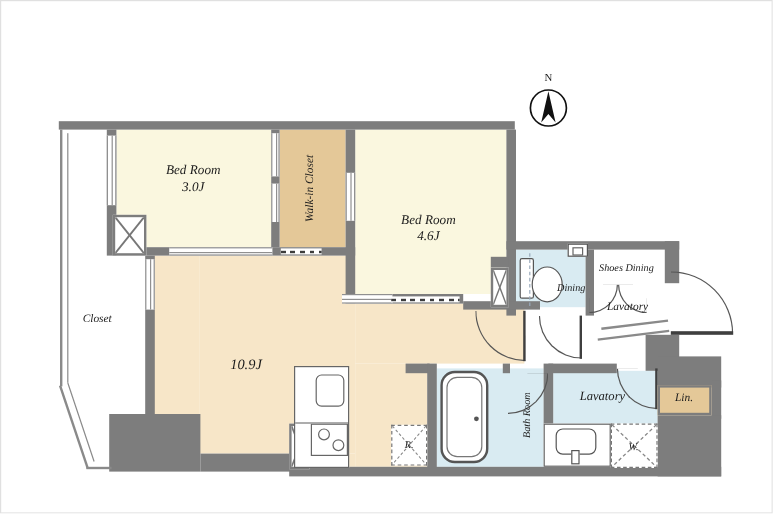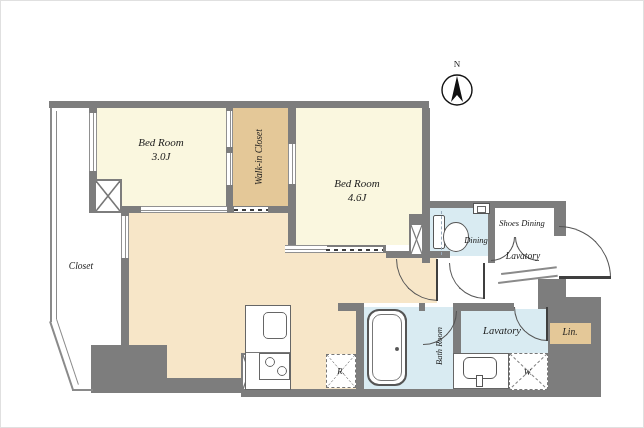--- a/index.html
+++ b/index.html
@@ -192,20 +192,21 @@
     <span>3.0J</span>
   </div>
   <div class="lbl rot" style="left:259px;top:156px;font-size:9.5px">
     <span>Walk-in Closet</span>
   </div>
   <div class="lbl" style="left:356px;top:190px;font-size:11px">
     <span>Bed Room</span>
     <span>4.6J</span>
   </div>
   <div class="lbl" style="left:204px;top:303px;font-size:12px">
+    <span>10.9J</span>
   </div>
   <div class="lbl" style="left:80px;top:266px;font-size:9.5px">
     <span>Closet</span>
   </div>
   <div class="lbl" style="left:475px;top:239px;font-size:8.5px">
     <span>Dining</span>
   </div>
   <div class="lbl" style="left:521px;top:222px;font-size:8.5px">
     <span>Shoes Dining</span>
   </div>

